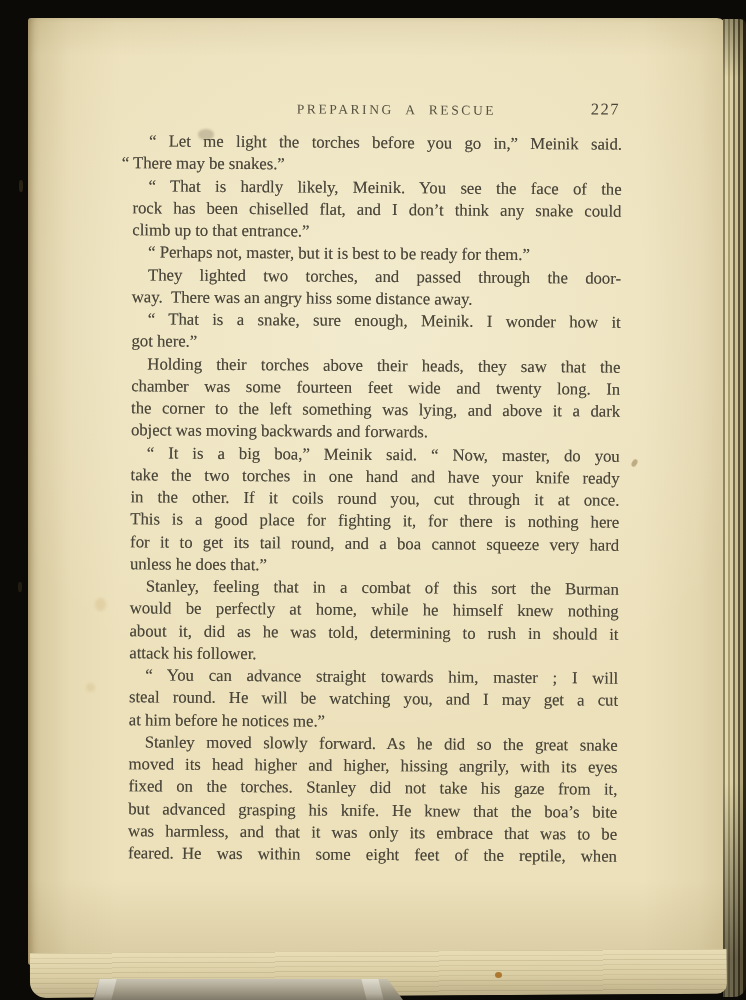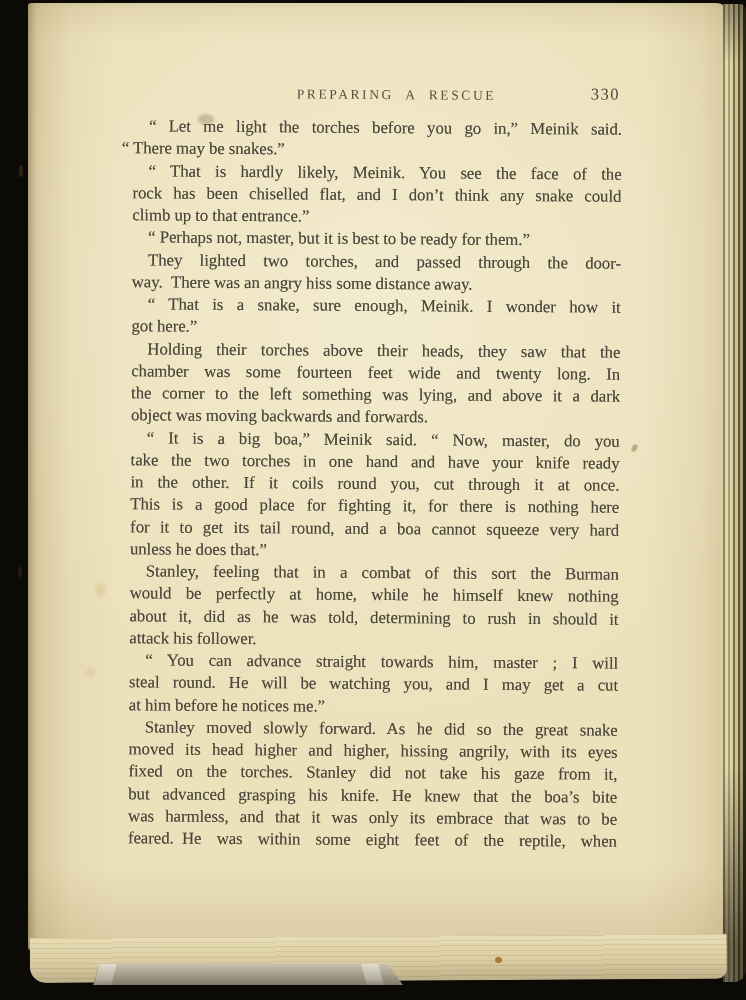--- a/index.html
+++ b/index.html
@@ -3,21 +3,21 @@
 <meta charset="utf-8">
 <style>
   html, body {
     margin: 0; padding: 0;
     width: 746px; height: 1000px;
     background: var(--background, #0b0a07);
     overflow: hidden;
     font-family: "Liberation Serif", "DejaVu Serif", serif;
   }
   .scene {
-    position: absolute; left: 0; top: 0;
+    position: absolute; left: 0; top: 15px;
     width: 746px; height: 880px;
   }
 
   
   .facing-edge {
     position: absolute; left: 2px; top: 0;
     width: 28px; height: 987px;
     background: linear-gradient(90deg,
       #eee5cd 0%, #f6efdc 30%, #f2e9cf 58%,
       #dccf a0 0, #d9cb9f 80%, #b4a474 94%, #6b5d3c 100%);
@@ -159,21 +159,21 @@
   <div class="speck s1"></div>
   <div class="speck s2"></div>
   <div class="speck s3"></div>
   <div class="speck s4"></div>
   <div class="speck s5"></div>
   <div class="speck s6"></div>
   <div class="speck s7"></div>
 
   <div class="header">
     <span class="htitle">PREPARING A RESCUE</span>
-    <span class="hnum">330</span>
+    <span class="hnum">227</span>
   </div>
 
   <div class="text">
       <div class="line first">“ Let me light the torches before you go in,” Meinik said.</div>
       <div class="line hang end">“ There may be snakes.”</div>
       <div class="line first">“ That is hardly likely, Meinik. You see the face of the</div>
       <div class="line">rock has been chiselled flat, and I don’t think any snake could</div>
       <div class="line end">climb up to that entrance.”</div>
       <div class="line first end">“ Perhaps not, master, but it is best to be ready for them.”</div>
       <div class="line first">They lighted two torches, and passed through the door-</div>

